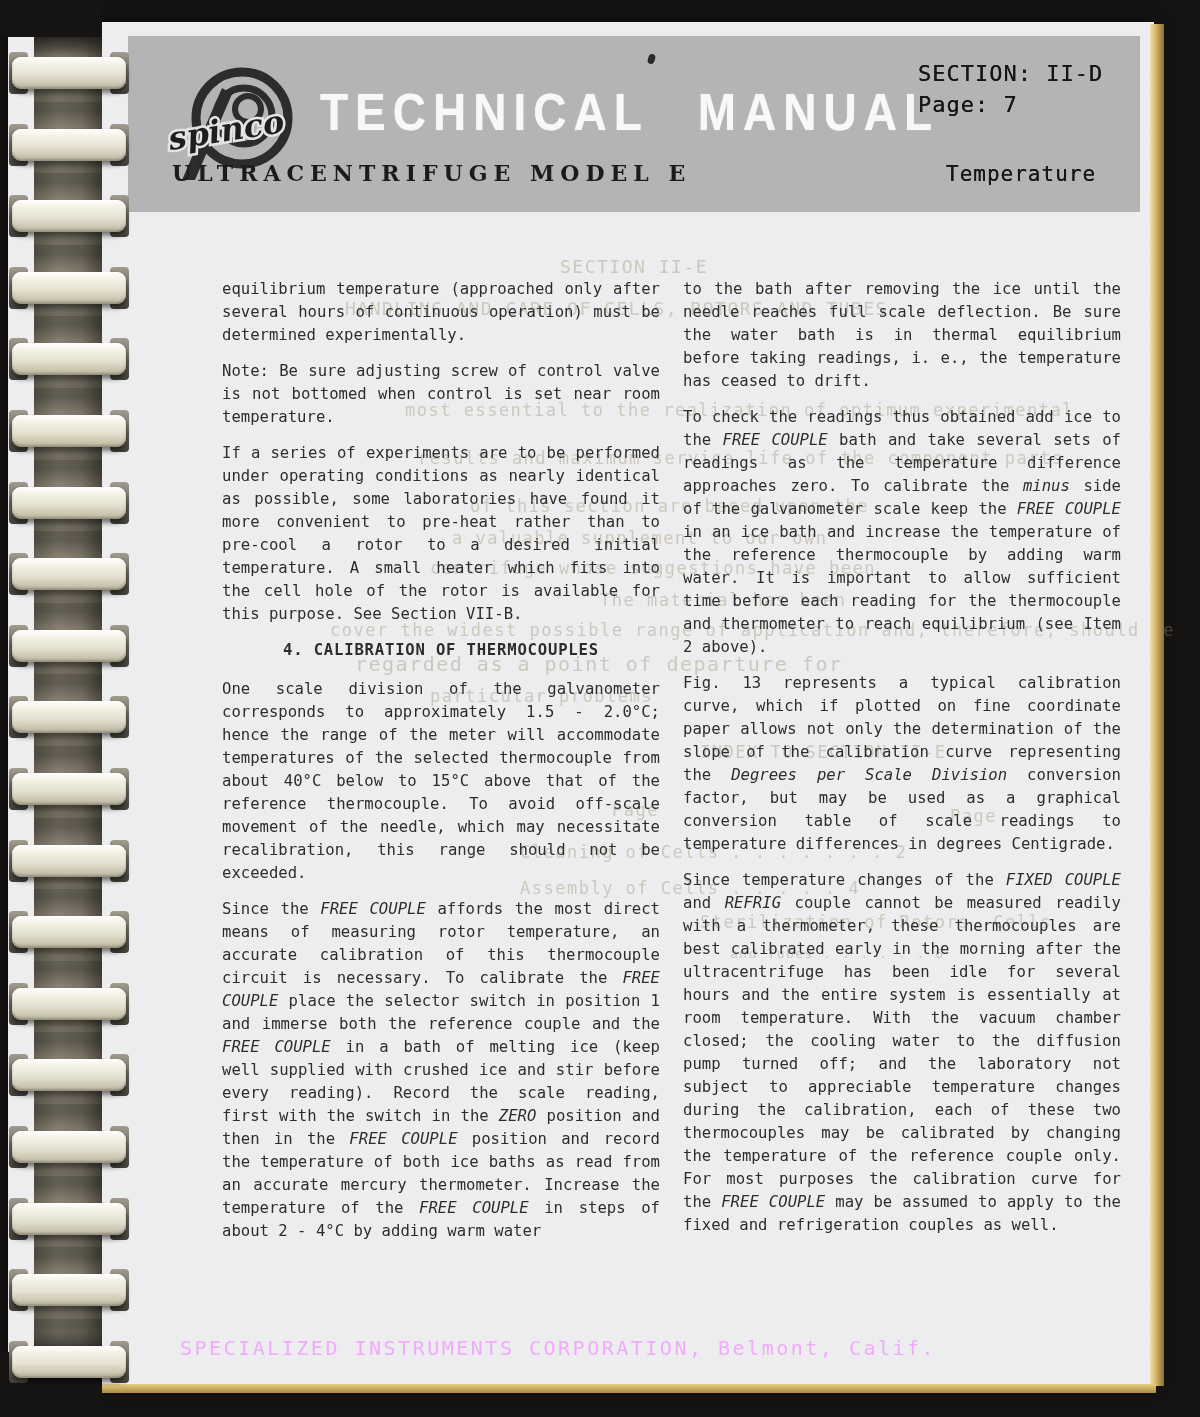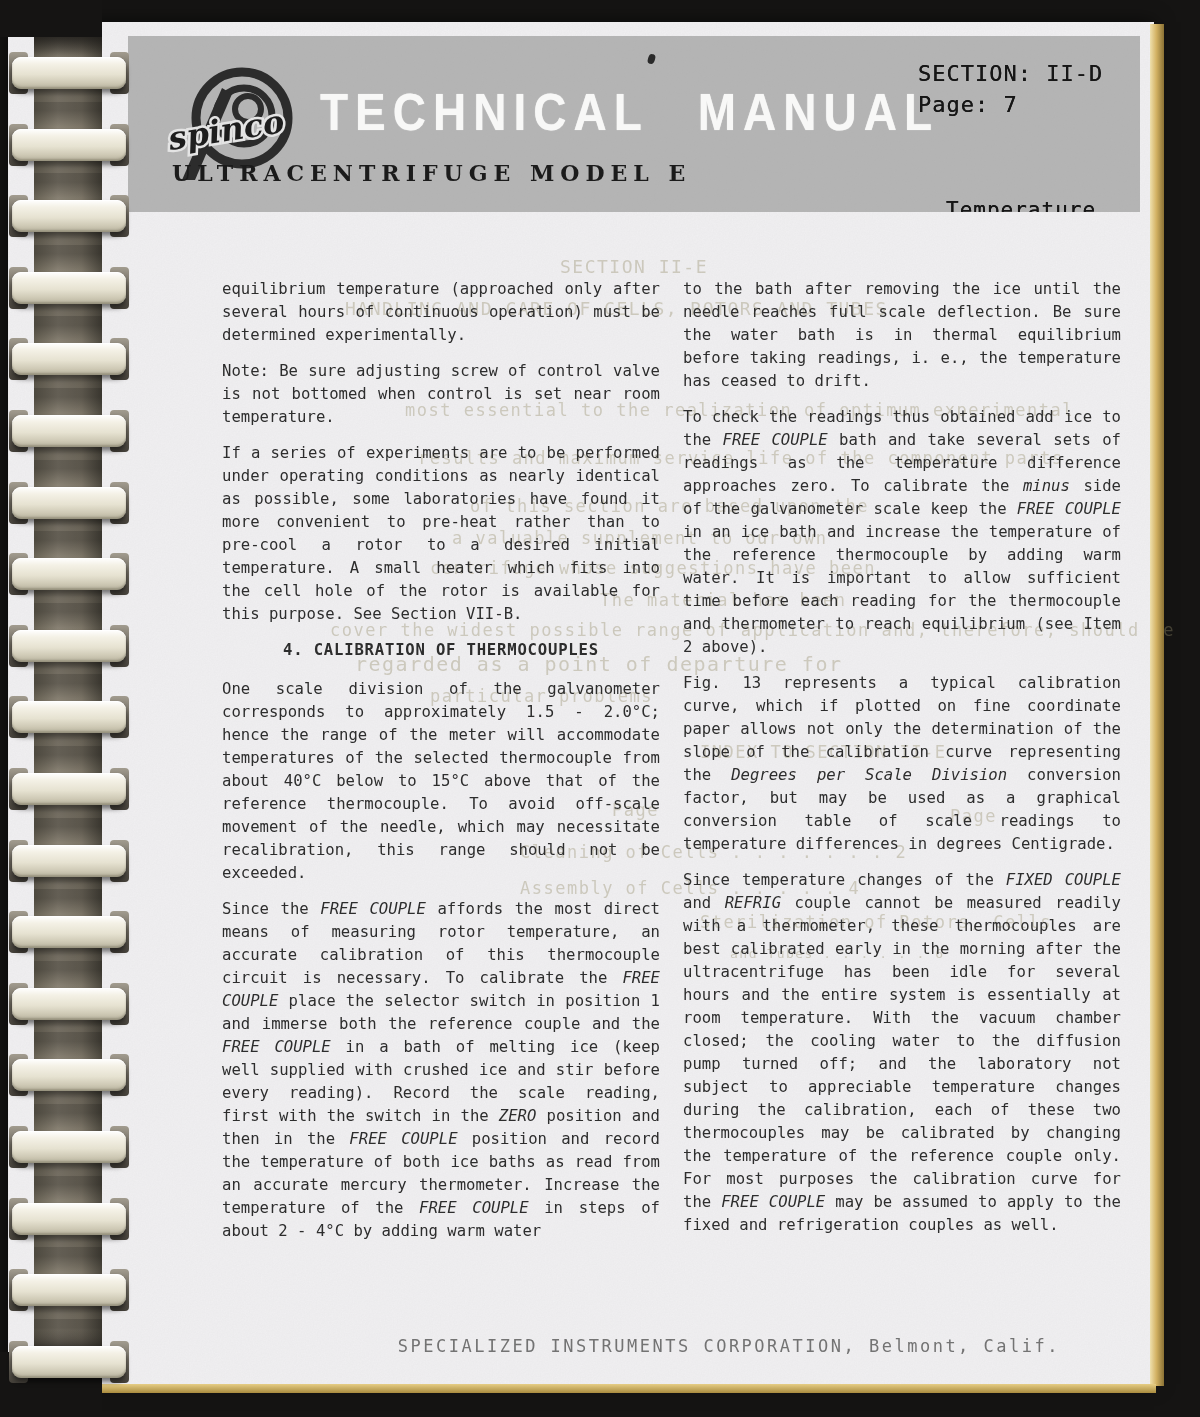--- a/index.html
+++ b/index.html
@@ -39,34 +39,34 @@
   .banner-grain{position:absolute;inset:0;width:100%;height:100%;opacity:.5;pointer-events:none;}
   .logo{position:absolute;left:30px;top:22px;}
   .banner-title{position:absolute;left:192px;top:46px;font-family:"Liberation Sans",sans-serif;font-weight:bold;
           font-size:46px;letter-spacing:7px;word-spacing:30px;color:#f8f8f7;transform:scaleY(1.12);
           transform-origin:top left;text-shadow:0 0 1px rgba(255,255,255,.7);white-space:nowrap;}
   .banner-meta{position:absolute;left:790px;top:22px;font-size:22px;line-height:31px;color:#161616;
           letter-spacing:1px;white-space:nowrap;text-shadow:0 0 .6px #161616;}
   .banner-sub-left{position:absolute;left:44px;top:124px;font-family:"DejaVu Serif","Liberation Serif",serif;
           font-weight:bold;font-size:22px;letter-spacing:6px;color:#1b1b1b;white-space:nowrap;}
   .banner-sub-right{position:absolute;left:818px;top:126px;font-size:21px;letter-spacing:1px;color:#161616;
-          white-space:nowrap;text-shadow:0 0 .6px #161616;margin-top:36px;}
+          white-space:nowrap;text-shadow:0 0 .6px #161616;}
   
   .col{position:absolute;top:278px;width:438px;z-index:3;font-size:15.6px;line-height:23px;
        color:var(--ink,#2d2d2d);text-align:justify;}
   .col-left{left:222px;} .col-right{left:683px;}
   .col p{margin:0 0 13px 0;}
   .col h3{margin:4px 0 16px 0;font-size:15.6px;font-weight:bold;letter-spacing:.8px;text-align:center;}
   .col i{font-style:italic;}
   
   #ghost-layer{position:absolute;inset:0;z-index:2;pointer-events:none;}
   .ghost{position:absolute;color:rgba(150,142,108,.38);font-size:17px;letter-spacing:1.5px;white-space:nowrap;}
   
-  .footer{position:absolute;left:180px;top:1336px;width:880px;z-index:3;text-align:right;
-          font-size:17px;letter-spacing:2.5px;color:#737373;}
+  .footer{position:absolute;left:180px;top:1336px;width:880px;z-index:3;text-align:left;
+          font-size:20px;letter-spacing:2.5px;color:#f0abfc;}
   .speck{position:absolute;left:648px;top:54px;width:7px;height:10px;background:#2a2a2a;border-radius:45%;
          transform:rotate(18deg);z-index:4;}
 </style>
 </head>
 <body>
 
 <svg width="0" height="0" style="position:absolute" aria-hidden="true">
   <filter id="grain">
     <feTurbulence type="fractalNoise" baseFrequency="0.75" numOctaves="2" stitchTiles="stitch" result="t"></feTurbulence>
     <feColorMatrix in="t" type="matrix" values="0 0 0 0 0.45  0 0 0 0 0.45  0 0 0 0 0.45  0.55 0.55 0.55 0 0"></feColorMatrix>

